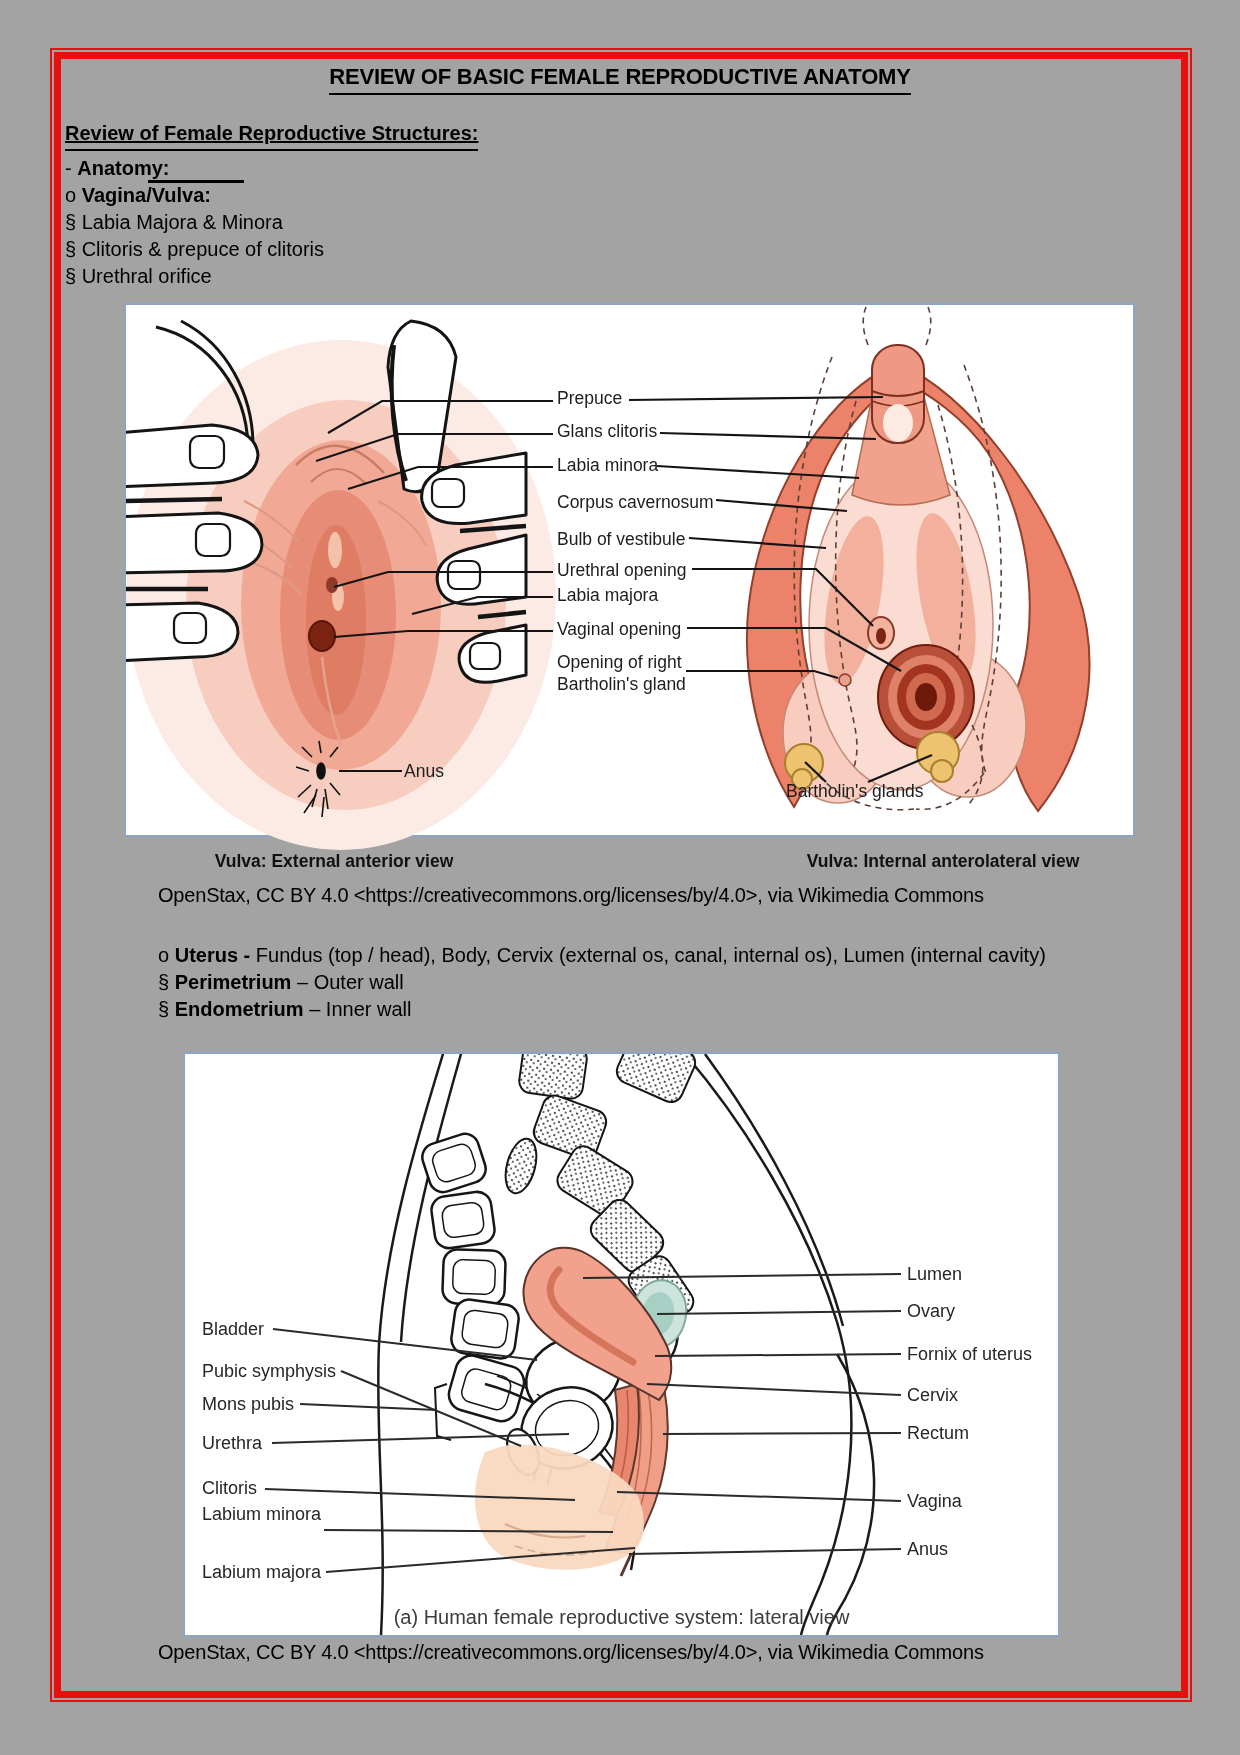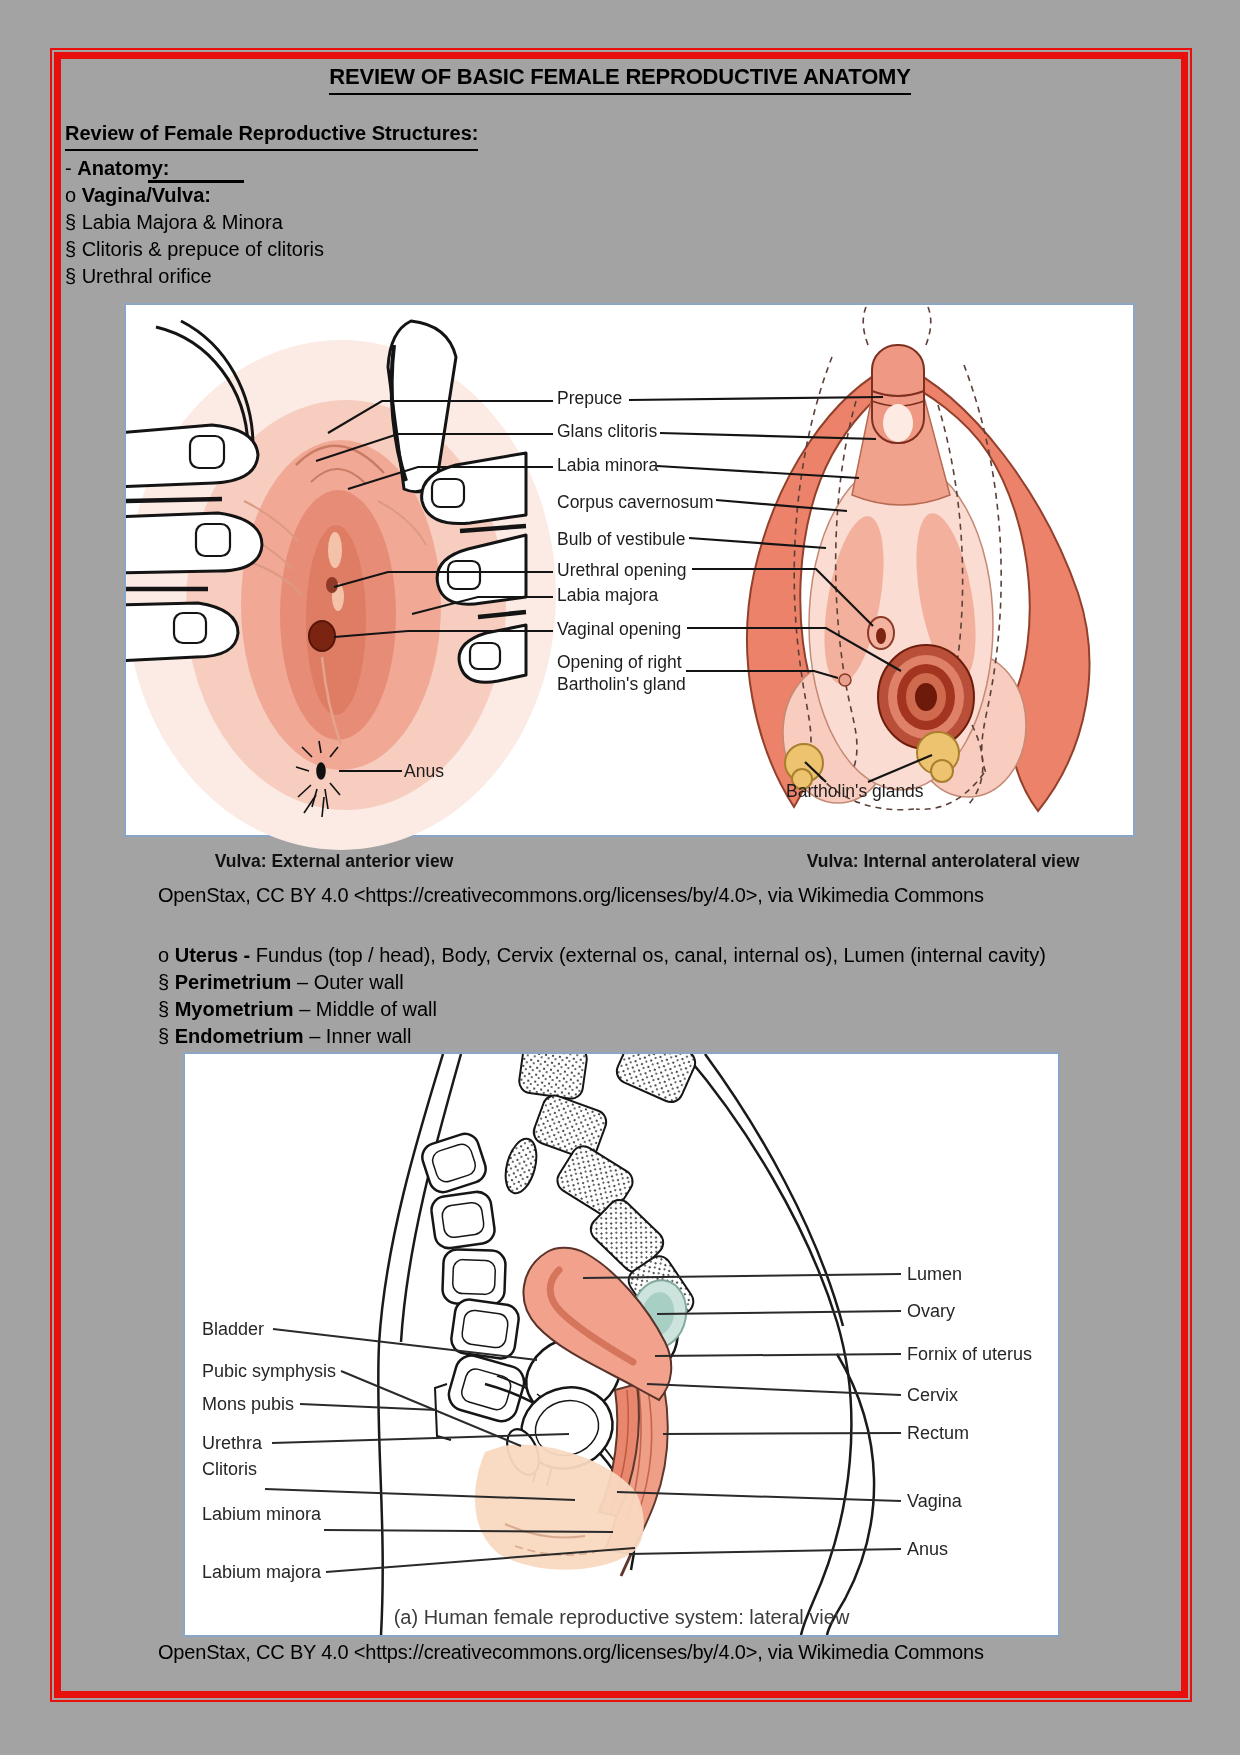--- a/index.html
+++ b/index.html
@@ -16,21 +16,21 @@
     border:7px solid #e8100c;
   }
   .doc-title {
     position:absolute; left:0; top:64px; width:1240px; text-align:center;
     font-size:22px; font-weight:bold; letter-spacing:-0.2px;
   }
   .doc-title span { border-bottom:2.5px solid #000; padding-bottom:4px; }
   .intro-heading {
     position:absolute; left:65px; top:122px; font-size:20px; font-weight:bold;
   }
-  .intro-heading span { border-bottom:2.5px solid #000; padding-bottom:5px; }
+  .intro-heading span { border-bottom:2.5px solid #000; padding-bottom:5px;text-decoration:underline; }
   .intro-block {
     position:absolute; left:65px; top:155px; font-size:20px; line-height:27px;
   }
   .seg-line { position:absolute; left:148px; top:180px; width:96px; height:2.5px; background:#000; }
   .b { font-weight:bold; }
   .fig-box {
     position:absolute; background:#fff; border:2px solid #8aa5c6; box-sizing:border-box;
   }
   #fig1 { left:124px; top:303px; width:1011px; height:534px; }
   #fig2 { left:183px; top:1052px; width:877px; height:585px; }
@@ -206,21 +206,20 @@
     <div class="d1lab" style="left:660px; top:475px">Bartholin's glands</div>
     <div class="d1cap" style="left:208px; top:546px">Vulva: External anterior view</div>
     <div class="d1cap" style="left:817px; top:546px">Vulva: Internal anterolateral view</div>
   </div>
 
   <div class="attribution" style="left:158px; top:884px">OpenStax, CC BY 4.0 &lt;https://creativecommons.org/licenses/by/4.0&gt;, via Wikimedia Commons</div>
 
   <div class="mid-block">
     <div><span>o </span><span class="b">Uterus - </span><span>Fundus (top / head), Body, Cervix (external os, canal, internal os), Lumen (internal cavity)</span></div>
     <div><span>§ </span><span class="b">Perimetrium</span><span> – Outer wall</span></div>
-    <div><span>§ </span><span class="b">Myometrium</span><span> – Middle of wall</span></div>
     <div><span>§ </span><span class="b">Endometrium</span><span> – Inner wall</span></div>
   </div>
 
   <div class="fig-box" id="fig2">
     <svg class="fig-svg" width="873" height="581" viewBox="0 0 873 581">
       <defs>
         <pattern id="stip" width="7" height="7" patternUnits="userSpaceOnUse">
           <rect width="7" height="7" fill="#ffffff"></rect>
           <circle cx="2" cy="2" r="1.1" fill="#222"></circle>
           <circle cx="5" cy="5" r="0.9" fill="#222"></circle>
@@ -307,21 +306,21 @@
         <line x1="716" y1="379" x2="478" y2="380"></line>
         <line x1="716" y1="447" x2="432" y2="438"></line>
         <line x1="716" y1="495" x2="444" y2="500"></line>
       </g>
     </svg>
 
     <div class="d2lab" style="left:17px; top:263px">Bladder</div>
     <div class="d2lab" style="left:17px; top:305px">Pubic symphysis</div>
     <div class="d2lab" style="left:17px; top:338px">Mons pubis</div>
     <div class="d2lab" style="left:17px; top:377px">Urethra</div>
-    <div class="d2lab" style="left:17px; top:403px">Clitoris</div>
+    <div class="d2lab" style="left:17px; top:422px">Clitoris</div>
     <div class="d2lab" style="left:17px; top:448px">Labium minora</div>
     <div class="d2lab" style="left:17px; top:506px">Labium majora</div>
     <div class="d2lab" style="left:722px; top:208px">Lumen</div>
     <div class="d2lab" style="left:722px; top:245px">Ovary</div>
     <div class="d2lab" style="left:722px; top:288px">Fornix of uterus</div>
     <div class="d2lab" style="left:722px; top:329px">Cervix</div>
     <div class="d2lab" style="left:722px; top:367px">Rectum</div>
     <div class="d2lab" style="left:722px; top:435px">Vagina</div>
     <div class="d2lab" style="left:722px; top:483px">Anus</div>
     <div class="d2cap" style="left:50%; top:552px">(a) Human female reproductive system: lateral view</div>

